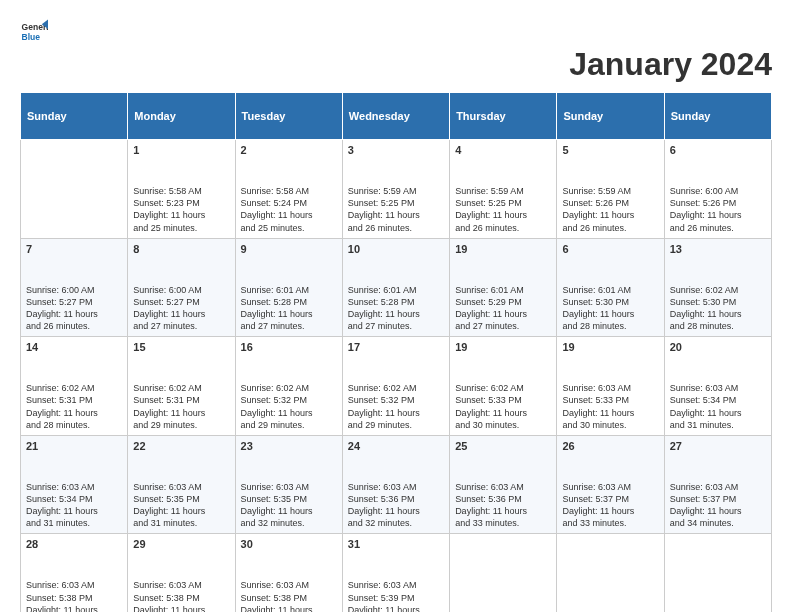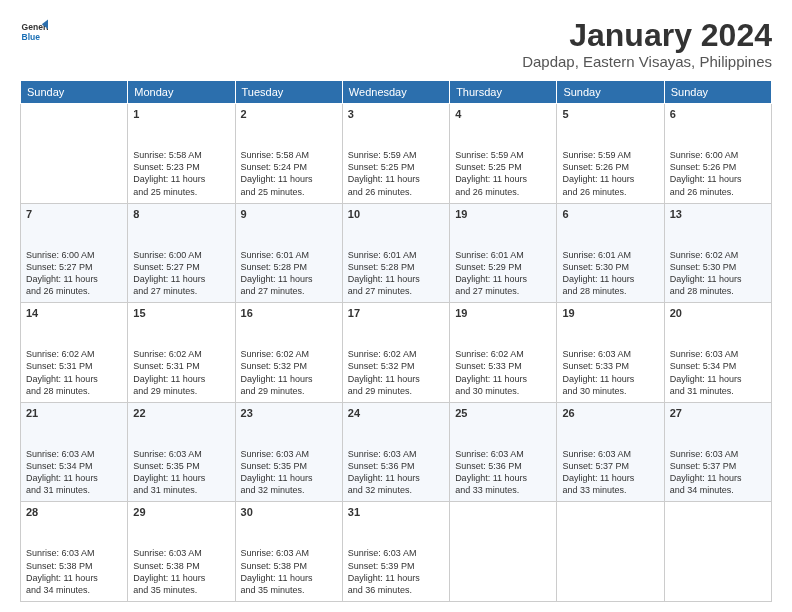--- a/index.html
+++ b/index.html
@@ -33,38 +33,39 @@
       height: 28px;
     }
     .title-block {
       text-align: right;
     }
     .main-title {
       font-size: 32px;
       font-weight: bold;
       color: #333;
       line-height: 1.1;
+      margin-top: 29px;
     }
     .subtitle {
       font-size: 15px;
       color: #555;
     }
     .calendar {
       flex: 1;
       border-collapse: collapse;
       width: 100%;
       font-size: 10px;
     }
     .calendar th {
       background: #2c6fad;
       color: #fff;
-      padding: 5px 6px;
+      padding: 17px 6px;
       text-align: left;
       font-size: 11px;
-      font-weight: normal;
+      font-weight: bold;
       border: 1px solid #fff;
     }
     .calendar td {
       border: 1px solid #ccc;
       vertical-align: top;
       padding: 4px 5px;
       width: calc(100% / 7);
       height: 88px;
     }
     .day-number {
@@ -100,21 +101,20 @@
   <div class="header">
     <div class="logo">
       <svg class="logo-icon" viewBox="0 0 36 36">
         <text x="2" y="16" font-size="11" font-weight="bold" fill="#333" font-family="Arial">General</text>
         <text x="2" y="28" font-size="11" font-weight="bold" fill="#1a6fb5" font-family="Arial">Blue</text>
         <polygon points="28,8 36,2 36,14" fill="#2c6fad"></polygon>
       </svg>
     </div>
     <div class="title-block">
       <div class="main-title">January 2024</div>
-      <div class="subtitle">Dapdap, Eastern Visayas, Philippines</div>
     </div>
   </div>
 
   <table class="calendar" id="cal-table">
     <thead>
       <tr id="header-row">
           <th>Sunday</th>
           <th>Monday</th>
           <th>Tuesday</th>
           <th>Wednesday</th>

